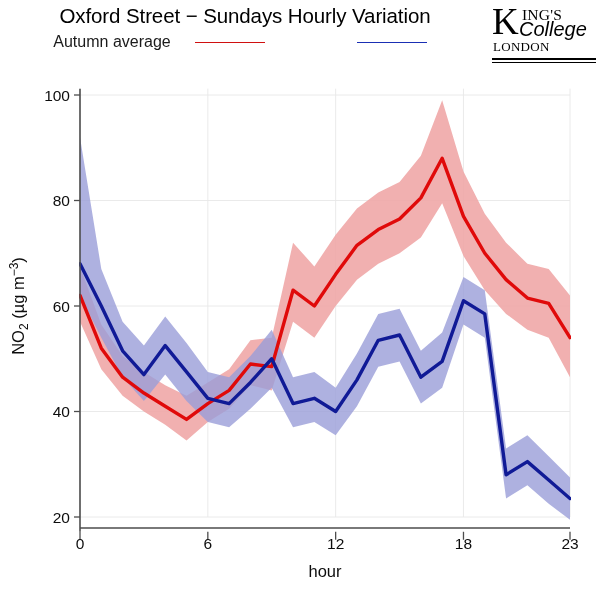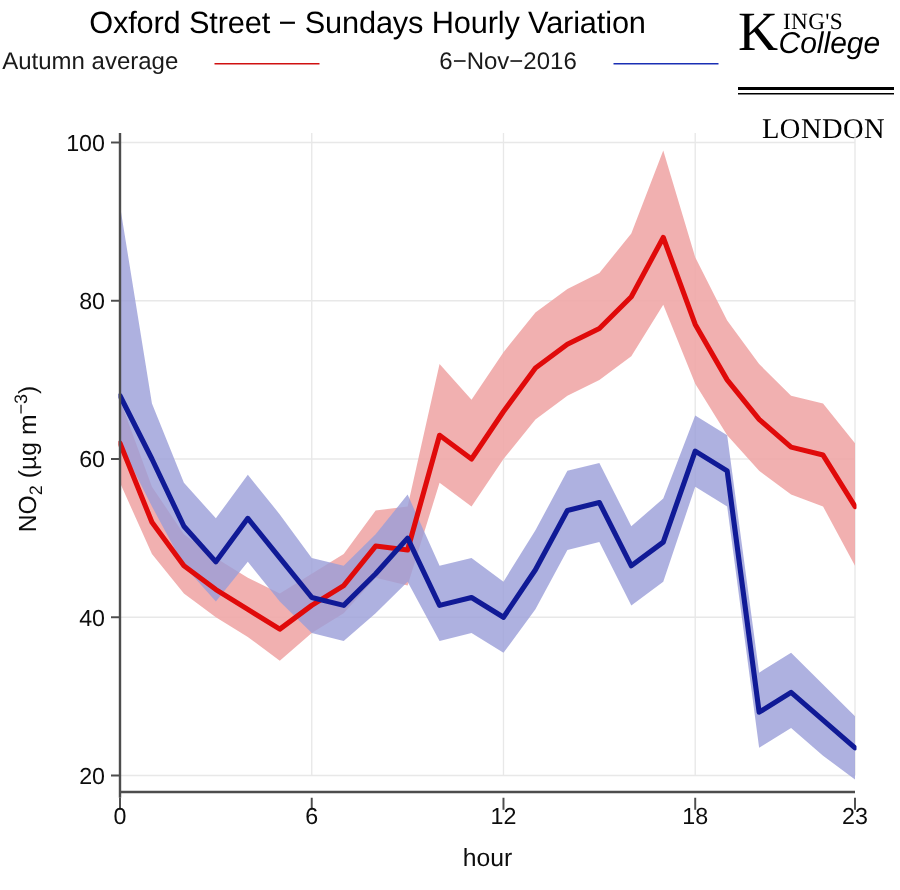--- a/index.html
+++ b/index.html
@@ -44,23 +44,23 @@
     position:absolute;left:30px;top:3px;
     font-family:"Liberation Serif", serif;
     font-size:15.5px;line-height:15px;letter-spacing:0.2px;
   }
   .logo .college{
     position:absolute;left:27px;top:17px;
     font-family:Liberation Sans, sans-serif;
     font-style:italic;font-size:20px;line-height:16px;
   }
   .logo .london{
-    position:absolute;left:16px;top:33px;
+    position:absolute;left:1px;top:33px;
     font-family:"Liberation Serif", serif;
-    font-size:19px;line-height:19px;letter-spacing:0.3px;margin-top:40px;
+    font-size:13px;line-height:19px;letter-spacing:0.3px;
   }
   .logo .bar1{position:absolute;left:0;top:54px;width:104px;height:1.6px;background:#000;}
   .logo .bar2{position:absolute;left:0;top:57.5px;width:104px;height:1.6px;background:#000;}
 
   
   #plotwrap{position:absolute;left:0;top:0;width:600px;height:593px;}
   svg{display:block;}
   .axis-line{stroke:#4d4d4d;stroke-width:1.6;fill:none;}
   .grid{stroke:#e8e8e8;stroke-width:0.9;}
   .tick{stroke:#4d4d4d;stroke-width:1.3;}
@@ -75,21 +75,20 @@
 <body>
 
 <div id="root">
 
   <div class="title">Oxford Street − Sundays Hourly Variation</div>
 
   <div class="legend">
     <span class="legend-label">Autumn average</span>
     <span class="legend-rule"></span>
     <span class="legend-gap"></span>
-    <span class="legend-label">6−Nov−2016</span>
     <span class="legend-rule blue"></span>
   </div>
 
   <div class="logo">
     <span class="k">K</span>
     <span class="kings">ING'S</span>
     <span class="college">College</span>
     <span class="london">LONDON</span>
     <span class="bar1"></span>
     <span class="bar2"></span>

